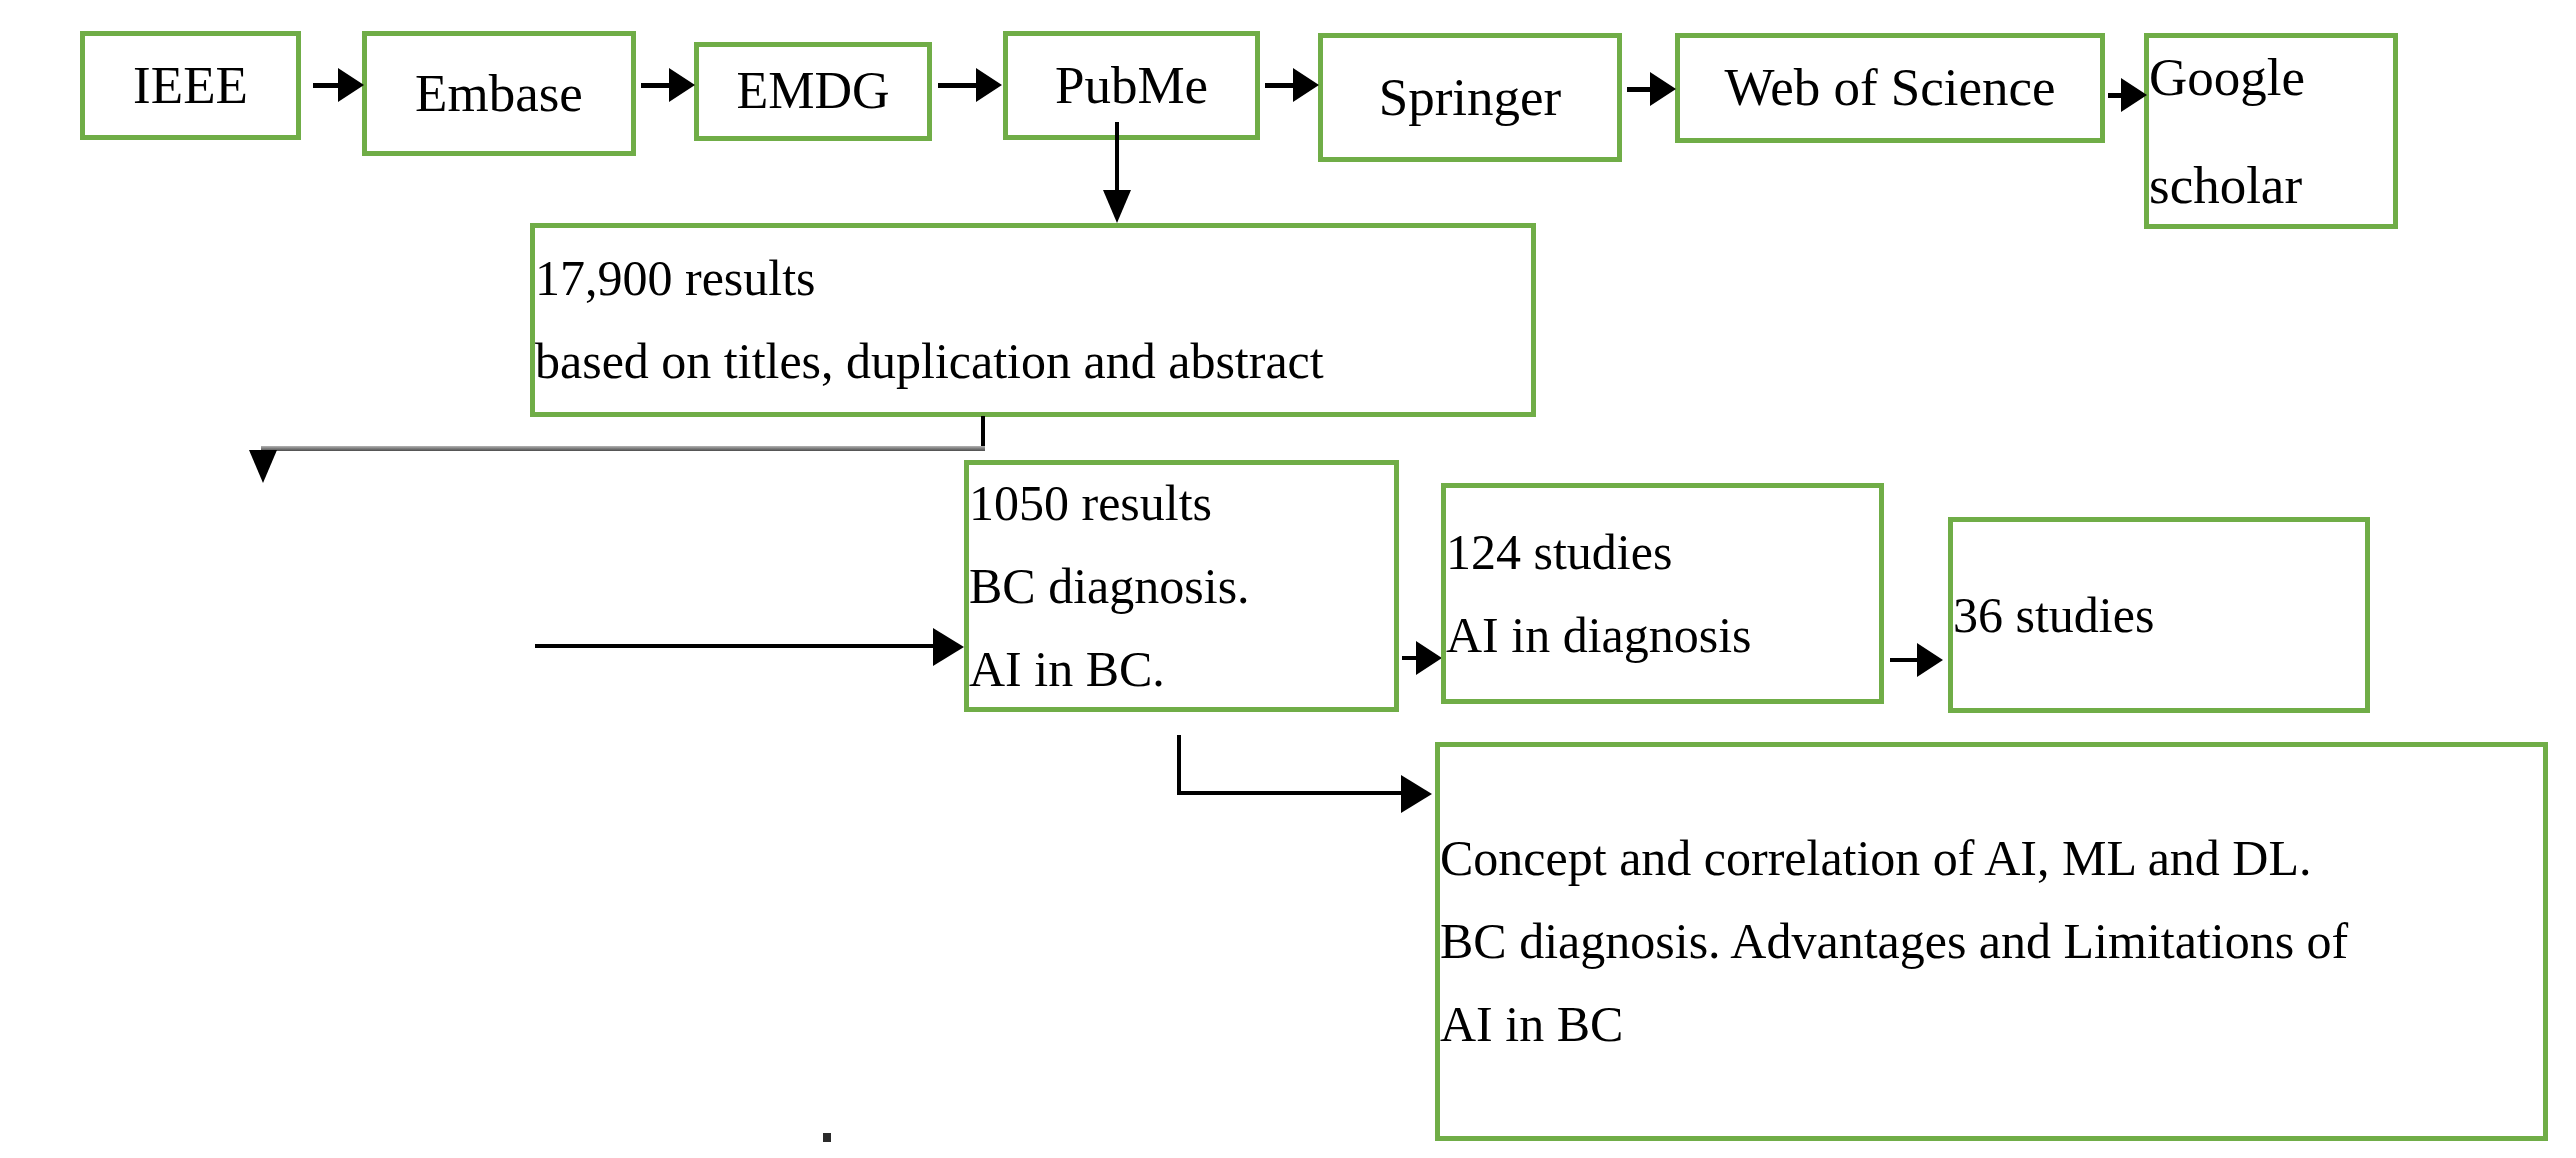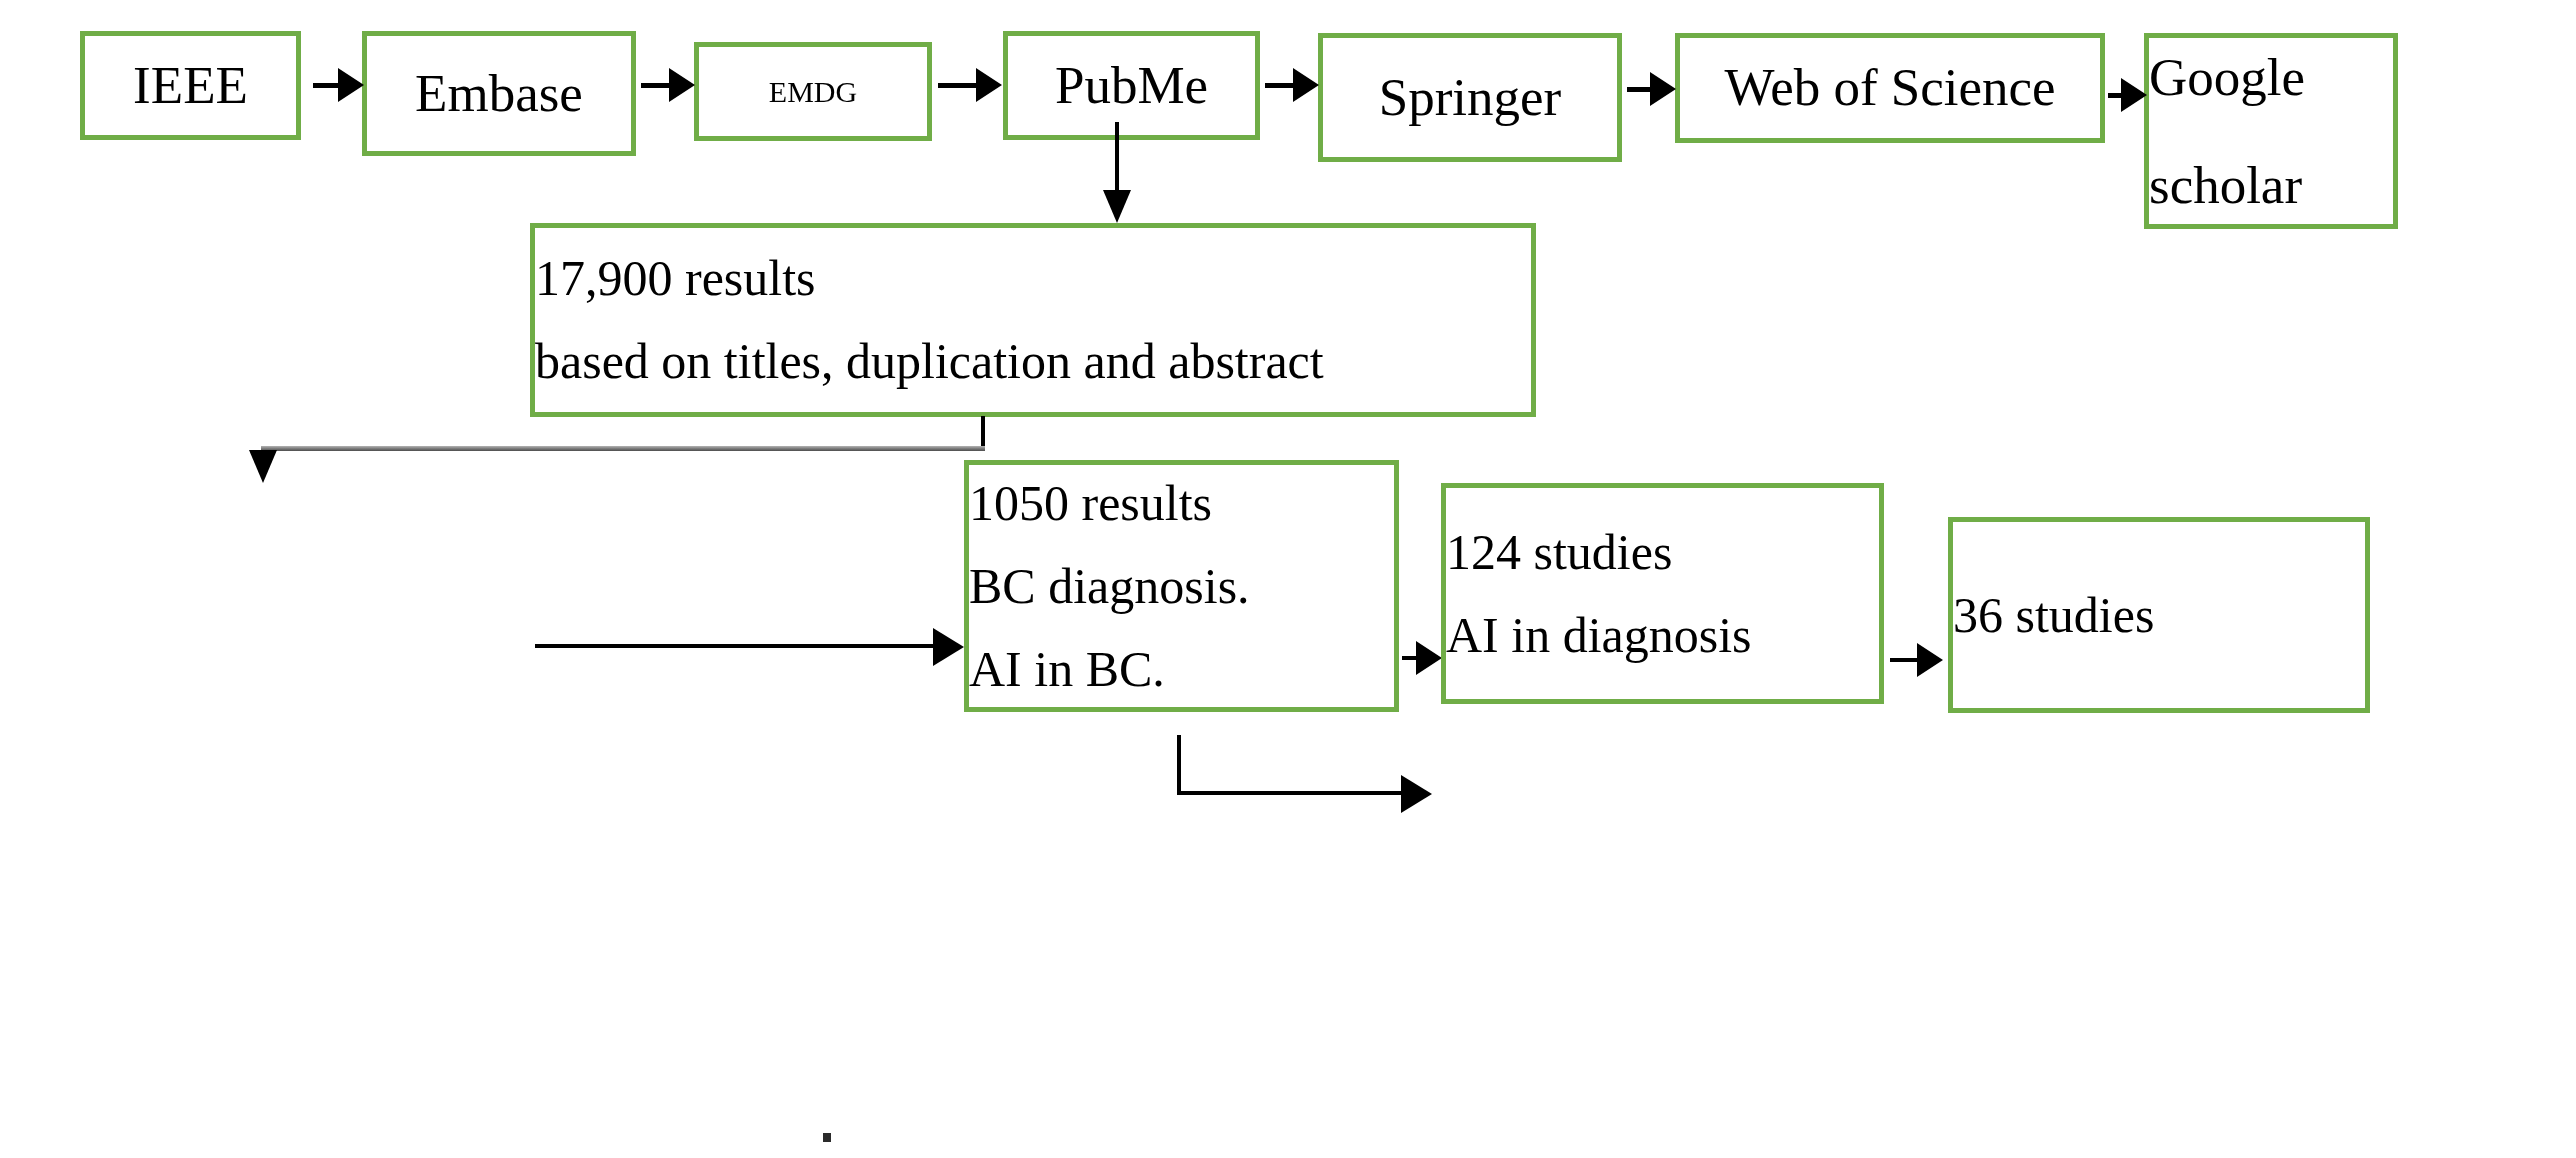--- a/index.html
+++ b/index.html
@@ -3,21 +3,21 @@
 <meta charset="utf-8">
 <style>
   html,body{margin:0;padding:0;background:#ffffff;}
   #canvas{position:relative;width:2576px;height:1158px;background:#ffffff;overflow:hidden;
           font-family:"Liberation Serif","DejaVu Serif",serif;color:#000;border-radius:11px;}
   .box{position:absolute;box-sizing:border-box;border:5px solid var(--green,#70ad47);
        background:#ffffff;display:flex;flex-direction:column;justify-content:center;}
   .box.center{align-items:center;text-align:center;}
   .box.leftpad{align-items:flex-start;padding-right:6.3px;text-align:left;}
   .toplabel{font-size:53px;line-height:1.05;}
-  .toplabel.small{font-size:30px;}
+  .toplabel.small{font-size:52px;}
   .wraplabel{font-size:53px;line-height:108px;}
   .stage .line{font-size:50px;line-height:83px;white-space:nowrap;}
   .vline,.hline{position:absolute;background:#000;}
   .grayline{position:absolute;background:linear-gradient(#b3b3b3,#787878 55%,#4d4d4d);}
   .head-r{position:absolute;width:0;height:0;
           border-top:17.6px solid transparent;border-bottom:17.6px solid transparent;
           border-left:26.4px solid #000;}
   .head-r.big{border-top:19px solid transparent;border-bottom:19px solid transparent;
           border-left:31px solid #000;}
   .head-d{position:absolute;width:0;height:0;
@@ -124,17 +124,22 @@
   <div class="box stage leftpad" style="left:1948px;top:517px;width:422px;height:196px">
     <div class="line">36 studies</div>
   </div>
 
   <div>
     <div class="vline" style="left:1177px;top:735px;width:3.8px;height:60px"></div>
     <div class="hline" style="left:1177px;top:791px;width:226px;height:4.4px"></div>
     <div class="head-r big" style="left:1401px;top:775px"></div>
   </div>
 
+  <div class="box stage leftpad" style="left:1435px;top:742px;width:1113px;height:399px">
+    <div class="line">Concept and correlation of AI, ML and DL.</div>
+    <div class="line">BC diagnosis. Advantages and Limitations of</div>
+    <div class="line">AI in BC</div>
+  </div>
 
   <div class="dot" style="left:823px;top:1133px"></div>
 
 </div>
 
 
 </body></html>

